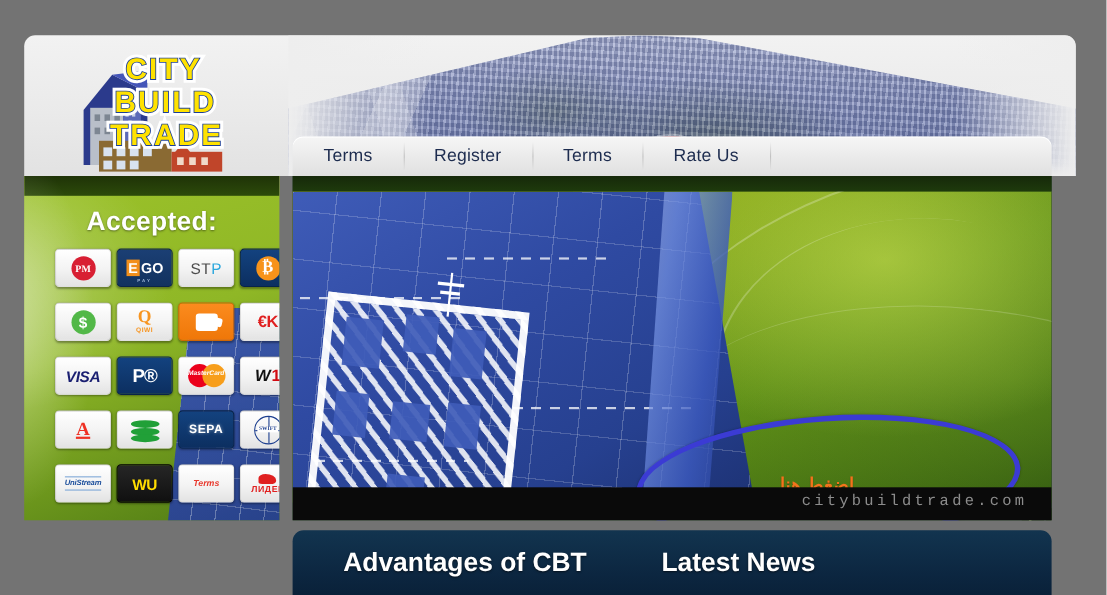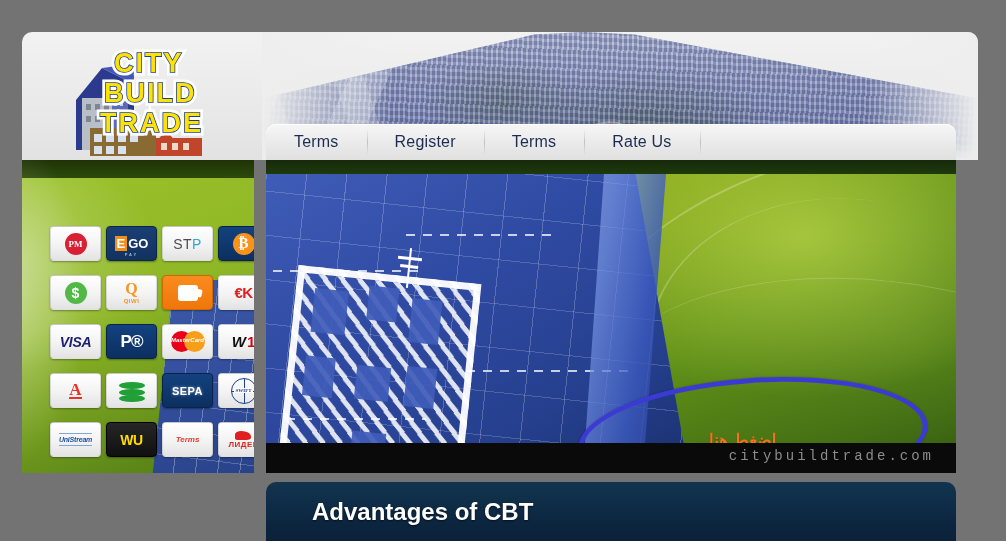--- a/index.html
+++ b/index.html
@@ -279,20 +279,21 @@
       <span>Rate Us</span>
     </div>
     <div class="nav-tail"></div>
   </div>
 
   <div class="sidebar">
     <div class="sb-topband"></div>
     <div class="sb-swoosh"></div>
     <div class="sb-blueprint"></div>
 
+    <div class="accepted-title">Accepted:</div>
 
     <div class="pay-grid">
 
       <div class="pay">
         <div class="pm-circle">PM</div>
       </div>
 
       <div class="pay dark">
         <div class="ego">
           <span class="e">E</span>
@@ -435,16 +436,17 @@
 
     <div class="bn-bottomband">
       <div class="wm-txt">citybuildtrade.com</div>
     </div>
   </div>
 
 
   <div class="info-panel">
     <div class="info-tabs">
       <div class="tab">Advantages of CBT</div>
+      <div class="tab">Latest News</div>
     </div>
   </div>
 
 </div>
 
 </body></html>

